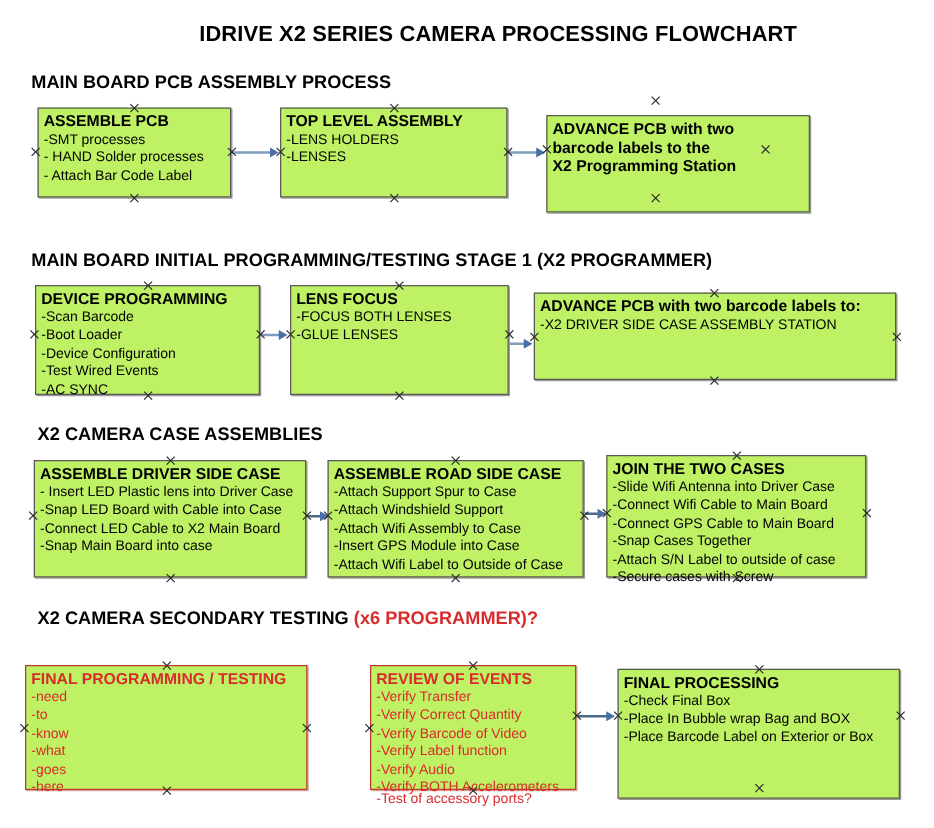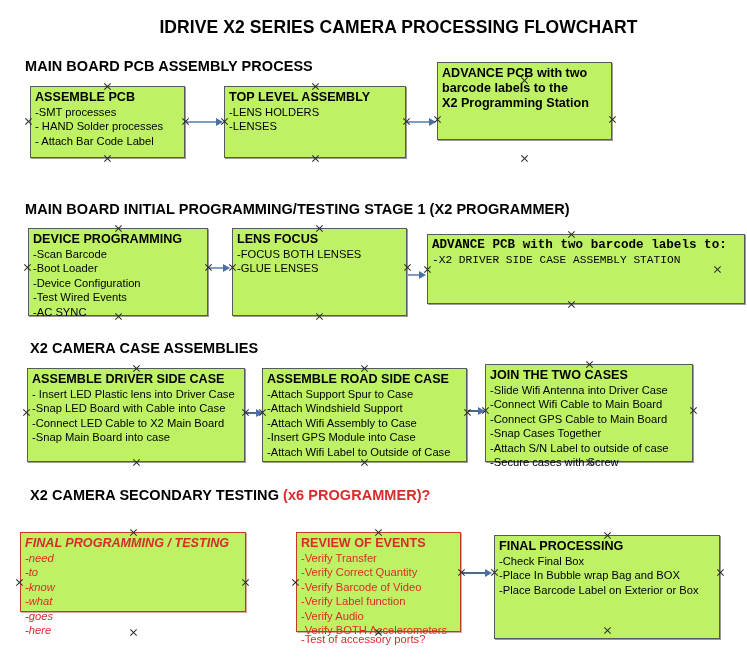--- a/index.html
+++ b/index.html
@@ -127,21 +127,21 @@
     <div class="bl">- HAND Solder processes</div>
     <div class="bl">- Attach Bar Code Label</div>
   </div>
 
   <div class="box" style="left:224px; top:86px; width:182px; height:72px;">
     <div class="bt">TOP LEVEL ASSEMBLY</div>
     <div class="bl">-LENS HOLDERS</div>
     <div class="bl">-LENSES</div>
   </div>
 
-  <div class="box" style="left:437px; top:62px; width:175px; height:78px;">
+  <div class="box" style="left:437px; top:92px; width:211px; height:78px;">
     <div class="bt">ADVANCE PCB with two</div>
     <div class="bt">barcode labels to the</div>
     <div class="bt"> X2 Programming Station</div>
   </div>
 
   <div class="conn" style="left:186px; top:121px; width:33px;"></div>
   <div class="arrow" style="left:216px; top:118px;"></div>
   <div class="conn" style="left:407px; top:121px; width:24px;"></div>
   <div class="arrow" style="left:429px; top:118px;"></div>
 
@@ -170,21 +170,21 @@
     <div class="bl">-Test Wired Events</div>
     <div class="bl">-AC SYNC</div>
   </div>
 
   <div class="box" style="left:232px; top:228px; width:175px; height:88px;">
     <div class="bt">LENS FOCUS</div>
     <div class="bl">-FOCUS BOTH LENSES</div>
     <div class="bl">-GLUE LENSES</div>
   </div>
 
-  <div class="box" style="left:427px; top:234px; width:318px; height:70px;font-family:Liberation Mono, monospace;">
+  <div class="box" style="left:427px; top:234px; width:290px; height:70px;">
     <div class="bt">ADVANCE PCB with two barcode labels to:</div>
     <div class="bl">-X2 DRIVER  SIDE  CASE  ASSEMBLY STATION</div>
   </div>
 
   <div class="conn" style="left:209px; top:267px; width:17px;"></div>
   <div class="arrow" style="left:223px; top:264px;"></div>
   <div class="conn" style="left:408px; top:274px; width:14px;"></div>
   <div class="arrow" style="left:419px; top:271px;"></div>
 
   <div class="anchor" style="left:23px;  top:263px;"></div>
@@ -246,21 +246,21 @@
   <div class="anchor" style="left:463px; top:408px;"></div>
   <div class="anchor" style="left:481px; top:406px;"></div>
   <div class="anchor" style="left:585px; top:360px;"></div>
   <div class="anchor" style="left:585px; top:458px;"></div>
   <div class="anchor" style="left:689px; top:406px;"></div>
 
   <div class="section-head" style="left:30px; top:487px;">
     <span>X2 CAMERA SECONDARY TESTING </span><span class="accent">(x6 PROGRAMMER)?</span>
   </div>
 
-  <div class="box red" style="left:20px; top:532px; width:226px; height:80px;font-style:italic;">
+  <div class="box red" style="left:20px; top:532px; width:226px; height:100px;">
     <div class="bt">FINAL PROGRAMMING / TESTING</div>
     <div class="bl">-need</div>
     <div class="bl">-to</div>
     <div class="bl">-know</div>
     <div class="bl">-what</div>
     <div class="bl">-goes</div>
     <div class="bl">-here</div>
   </div>
 
   <div class="box red" style="left:296px; top:532px; width:165px; height:100px;">

